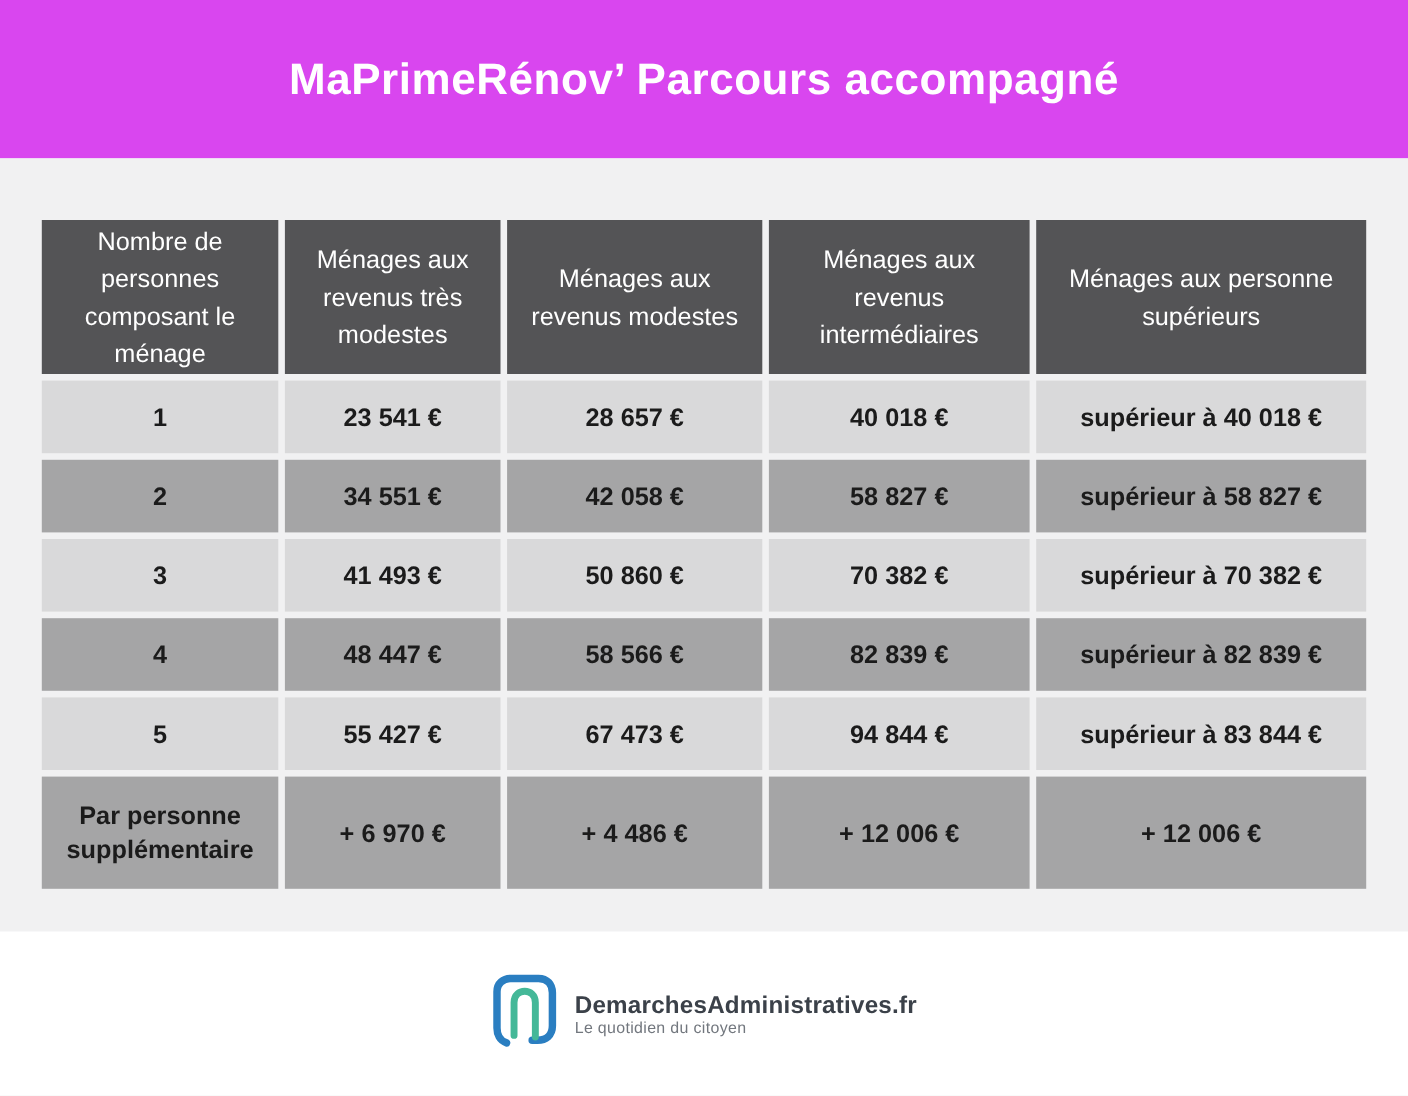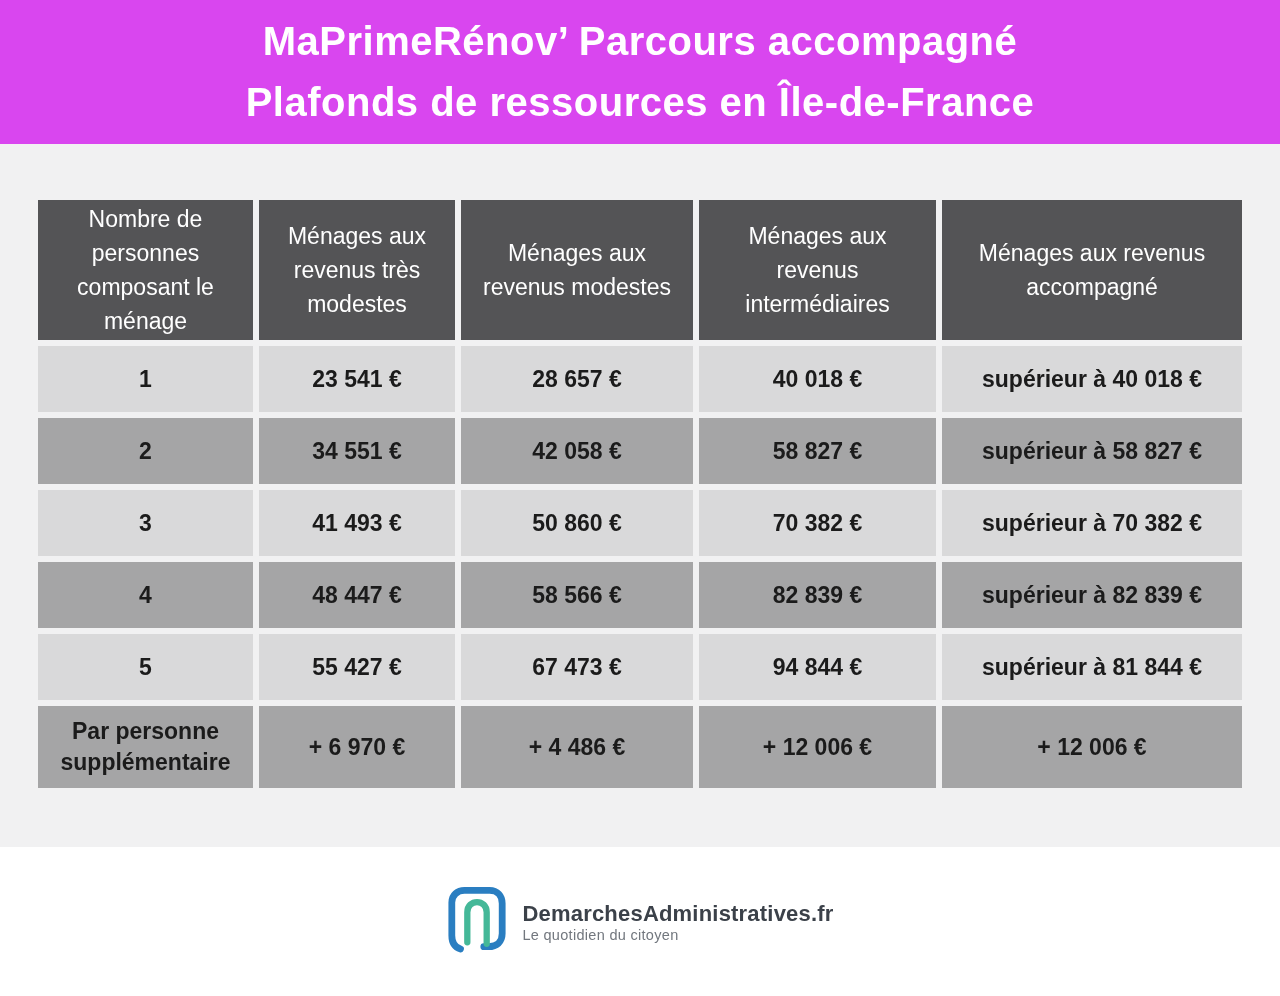--- a/index.html
+++ b/index.html
@@ -44,21 +44,21 @@
     width: 1216px;
   }
   col.c1 { width: 215px; }
   col.c2 { width: 196px; }
   col.c3 { width: 232px; }
   col.c4 { width: 237px; }
   col.c5 { width: 300px; }
 
   tr.head-row { height: 138px; }
   tr.data-row { height: 66px; }
-  tr.data-row.tall { height: 82px; }
+  tr.data-row.tall { height: 102px; }
 
   th, td {
     text-align: center;
     vertical-align: middle;
     font-size: 23px;
     padding: 2px 8px;
   }
   th {
     background: #545456;
     color: #ffffff;
@@ -100,39 +100,38 @@
     letter-spacing: 0.3px;
   }
 </style>
 </head>
 <body>
 
 <div class="page">
 
   <header class="banner">
     <div class="line">MaPrimeRénov’ Parcours accompagné</div>
-    <div class="line">Plafonds de ressources en Île-de-France</div>
   </header>
 
   <main class="content">
     <table class="grid">
       <colgroup>
         <col class="c1">
           <col class="c2">
           <col class="c3">
           <col class="c4">
           <col class="c5">
       </colgroup>
       <thead>
         <tr class="head-row">
           <th>Nombre de personnes composant le ménage</th>
           <th>Ménages aux revenus très modestes</th>
           <th>Ménages aux revenus modestes</th>
           <th>Ménages aux revenus intermédiaires</th>
-          <th>Ménages aux revenus accompagné</th>
+          <th>Ménages aux personne supérieurs</th>
         </tr>
       </thead>
       <tbody>
         <tr class="data-row row-light">
           <td>1</td>
           <td>23 541 €</td>
           <td>28 657 €</td>
           <td>40 018 €</td>
           <td>supérieur à 40 018 €</td>
         </tr>
@@ -155,21 +154,21 @@
           <td>48 447 €</td>
           <td>58 566 €</td>
           <td>82 839 €</td>
           <td>supérieur à 82 839 €</td>
         </tr>
         <tr class="data-row row-light">
           <td>5</td>
           <td>55 427 €</td>
           <td>67 473 €</td>
           <td>94 844 €</td>
-          <td>supérieur à 81 844 €</td>
+          <td>supérieur à 83 844 €</td>
         </tr>
         <tr class="data-row tall row-dark">
           <td>Par personne supplémentaire</td>
           <td>+ 6 970 €</td>
           <td>+ 4 486 €</td>
           <td>+ 12 006 €</td>
           <td>+ 12 006 €</td>
         </tr>
       </tbody>
     </table>

